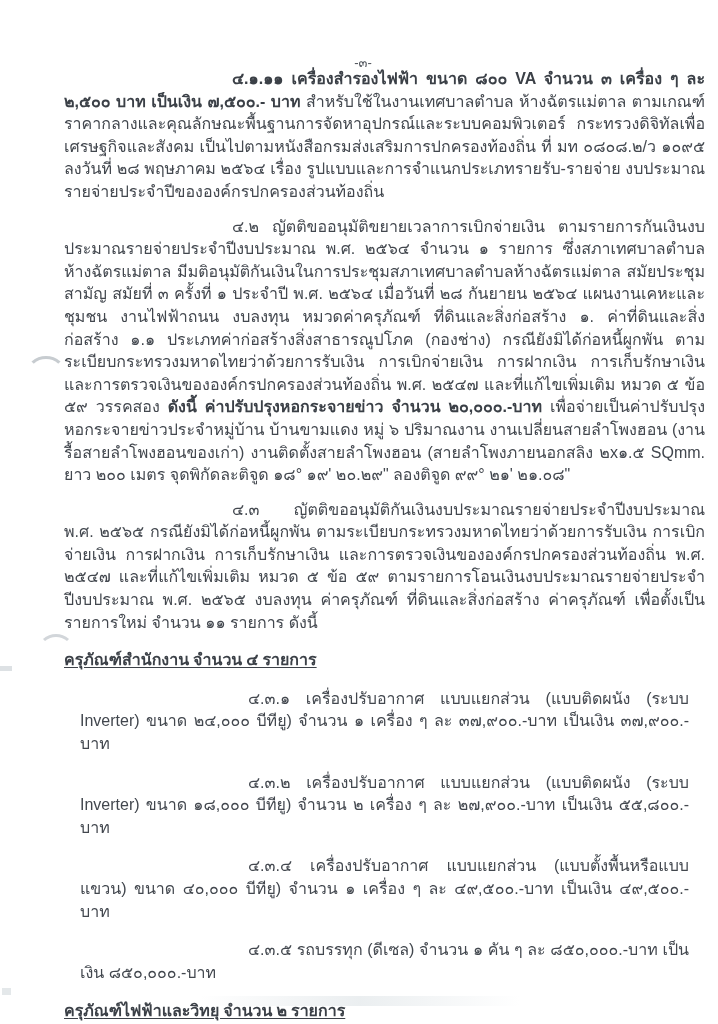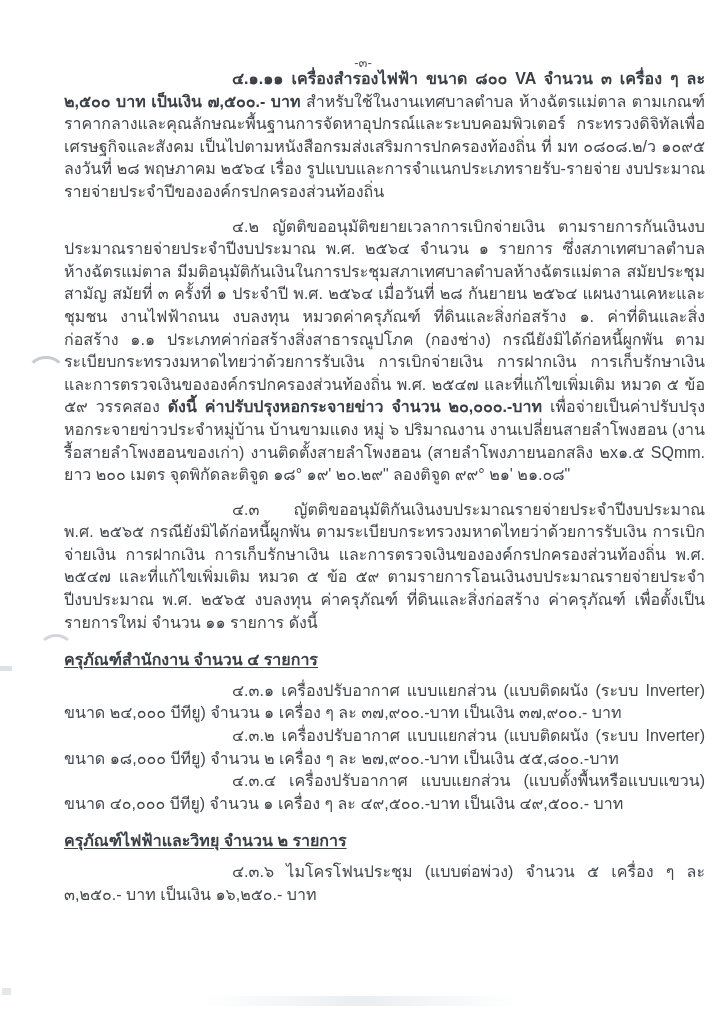--- a/index.html
+++ b/index.html
@@ -15,25 +15,26 @@
   .pagenum{
     position:absolute;top:52px;left:0;right:-8px;
     text-align:center;font-size:13px;color:#4a4f56;
   }
   .content{
     position:absolute;left:64px;top:68px;width:641px;
     font-size:16px;line-height:22.6px;text-align:justify;
   }
   p{margin:0;}
   .para{margin:0 0 12px;text-indent:168px;}
-  .item{margin:0;text-indent:168px;}
+  .item{margin:16px;text-indent:168px;}
   .heading{
     font-weight:bold;text-indent:0;margin:15px 0 8px;
     text-decoration:underline;text-underline-offset:2px;
     color:#3b4047;
+    font-family:Liberation Serif, serif;
   }
   .b{font-weight:bold;color:#3b4047;}
   .u{text-underline-offset:2px;}
   
   .arc{
     position:absolute;border:3px solid transparent;border-radius:50%;
   }
   .arc-1{left:26px;top:356px;width:34px;height:30px;border-top-color:#c7ccd0;}
   .arc-2{left:38px;top:634px;width:30px;height:26px;border-top-color:#d2d6da;}
   .edge-dash{
@@ -63,20 +64,21 @@
     <p class="para"><span>๔.๓  ญัตติขออนุมัติกันเงินงบประมาณรายจ่ายประจำปีงบประมาณ พ.ศ. ๒๕๖๕ </span><span class="u">กรณียังมิได้ก่อหนี้ผูกพัน</span><span> ตามระเบียบกระทรวงมหาดไทยว่าด้วยการรับเงิน การเบิกจ่ายเงิน การฝากเงิน การเก็บรักษาเงิน และการตรวจเงินขององค์กรปกครองส่วนท้องถิ่น พ.ศ. ๒๕๔๗ และที่แก้ไขเพิ่มเติม หมวด ๕ ข้อ ๕๙ ตามรายการโอนเงินงบประมาณรายจ่ายประจำปีงบประมาณ พ.ศ. ๒๕๖๕ งบลงทุน ค่าครุภัณฑ์ ที่ดินและสิ่งก่อสร้าง ค่าครุภัณฑ์ เพื่อตั้งเป็นรายการใหม่  จำนวน ๑๑  รายการ  ดังนี้</span></p>
 
     <div class="section">
       <p class="heading">ครุภัณฑ์สำนักงาน  จำนวน ๔ รายการ</p>
       <p class="item">๔.๓.๑   เครื่องปรับอากาศ แบบแยกส่วน (แบบติดผนัง (ระบบ Inverter) ขนาด ๒๔,๐๐๐ บีทียู) จำนวน ๑ เครื่อง ๆ ละ ๓๗,๙๐๐.-บาท เป็นเงิน ๓๗,๙๐๐.- บาท</p>
       <p class="item">๔.๓.๒ เครื่องปรับอากาศ แบบแยกส่วน (แบบติดผนัง (ระบบ Inverter) ขนาด ๑๘,๐๐๐ บีทียู) จำนวน ๒ เครื่อง ๆ ละ ๒๗,๙๐๐.-บาท เป็นเงิน ๕๕,๘๐๐.-บาท</p>
       <p class="item">๔.๓.๔    เครื่องปรับอากาศ แบบแยกส่วน (แบบตั้งพื้นหรือแบบแขวน) ขนาด ๔๐,๐๐๐ บีทียู) จำนวน ๑ เครื่อง ๆ ละ ๔๙,๕๐๐.-บาท เป็นเงิน ๔๙,๕๐๐.- บาท</p>
     </div>
 
     <div class="section">
+      <p class="item">๔.๓.๕ รถบรรทุก (ดีเซล) จำนวน ๑ คัน ๆ ละ ๘๕๐,๐๐๐.-บาท เป็นเงิน  ๘๕๐,๐๐๐.-บาท</p>
     </div>
 
     <div class="section">
       <p class="heading">ครุภัณฑ์ไฟฟ้าและวิทยุ  จำนวน  ๒  รายการ</p>
       <p class="item">๔.๓.๖ ไมโครโฟนประชุม (แบบต่อพ่วง) จำนวน ๕ เครื่อง ๆ ละ ๓,๒๕๐.- บาท เป็นเงิน ๑๖,๒๕๐.- บาท</p>
 
     </div>
 
   </div>
 

